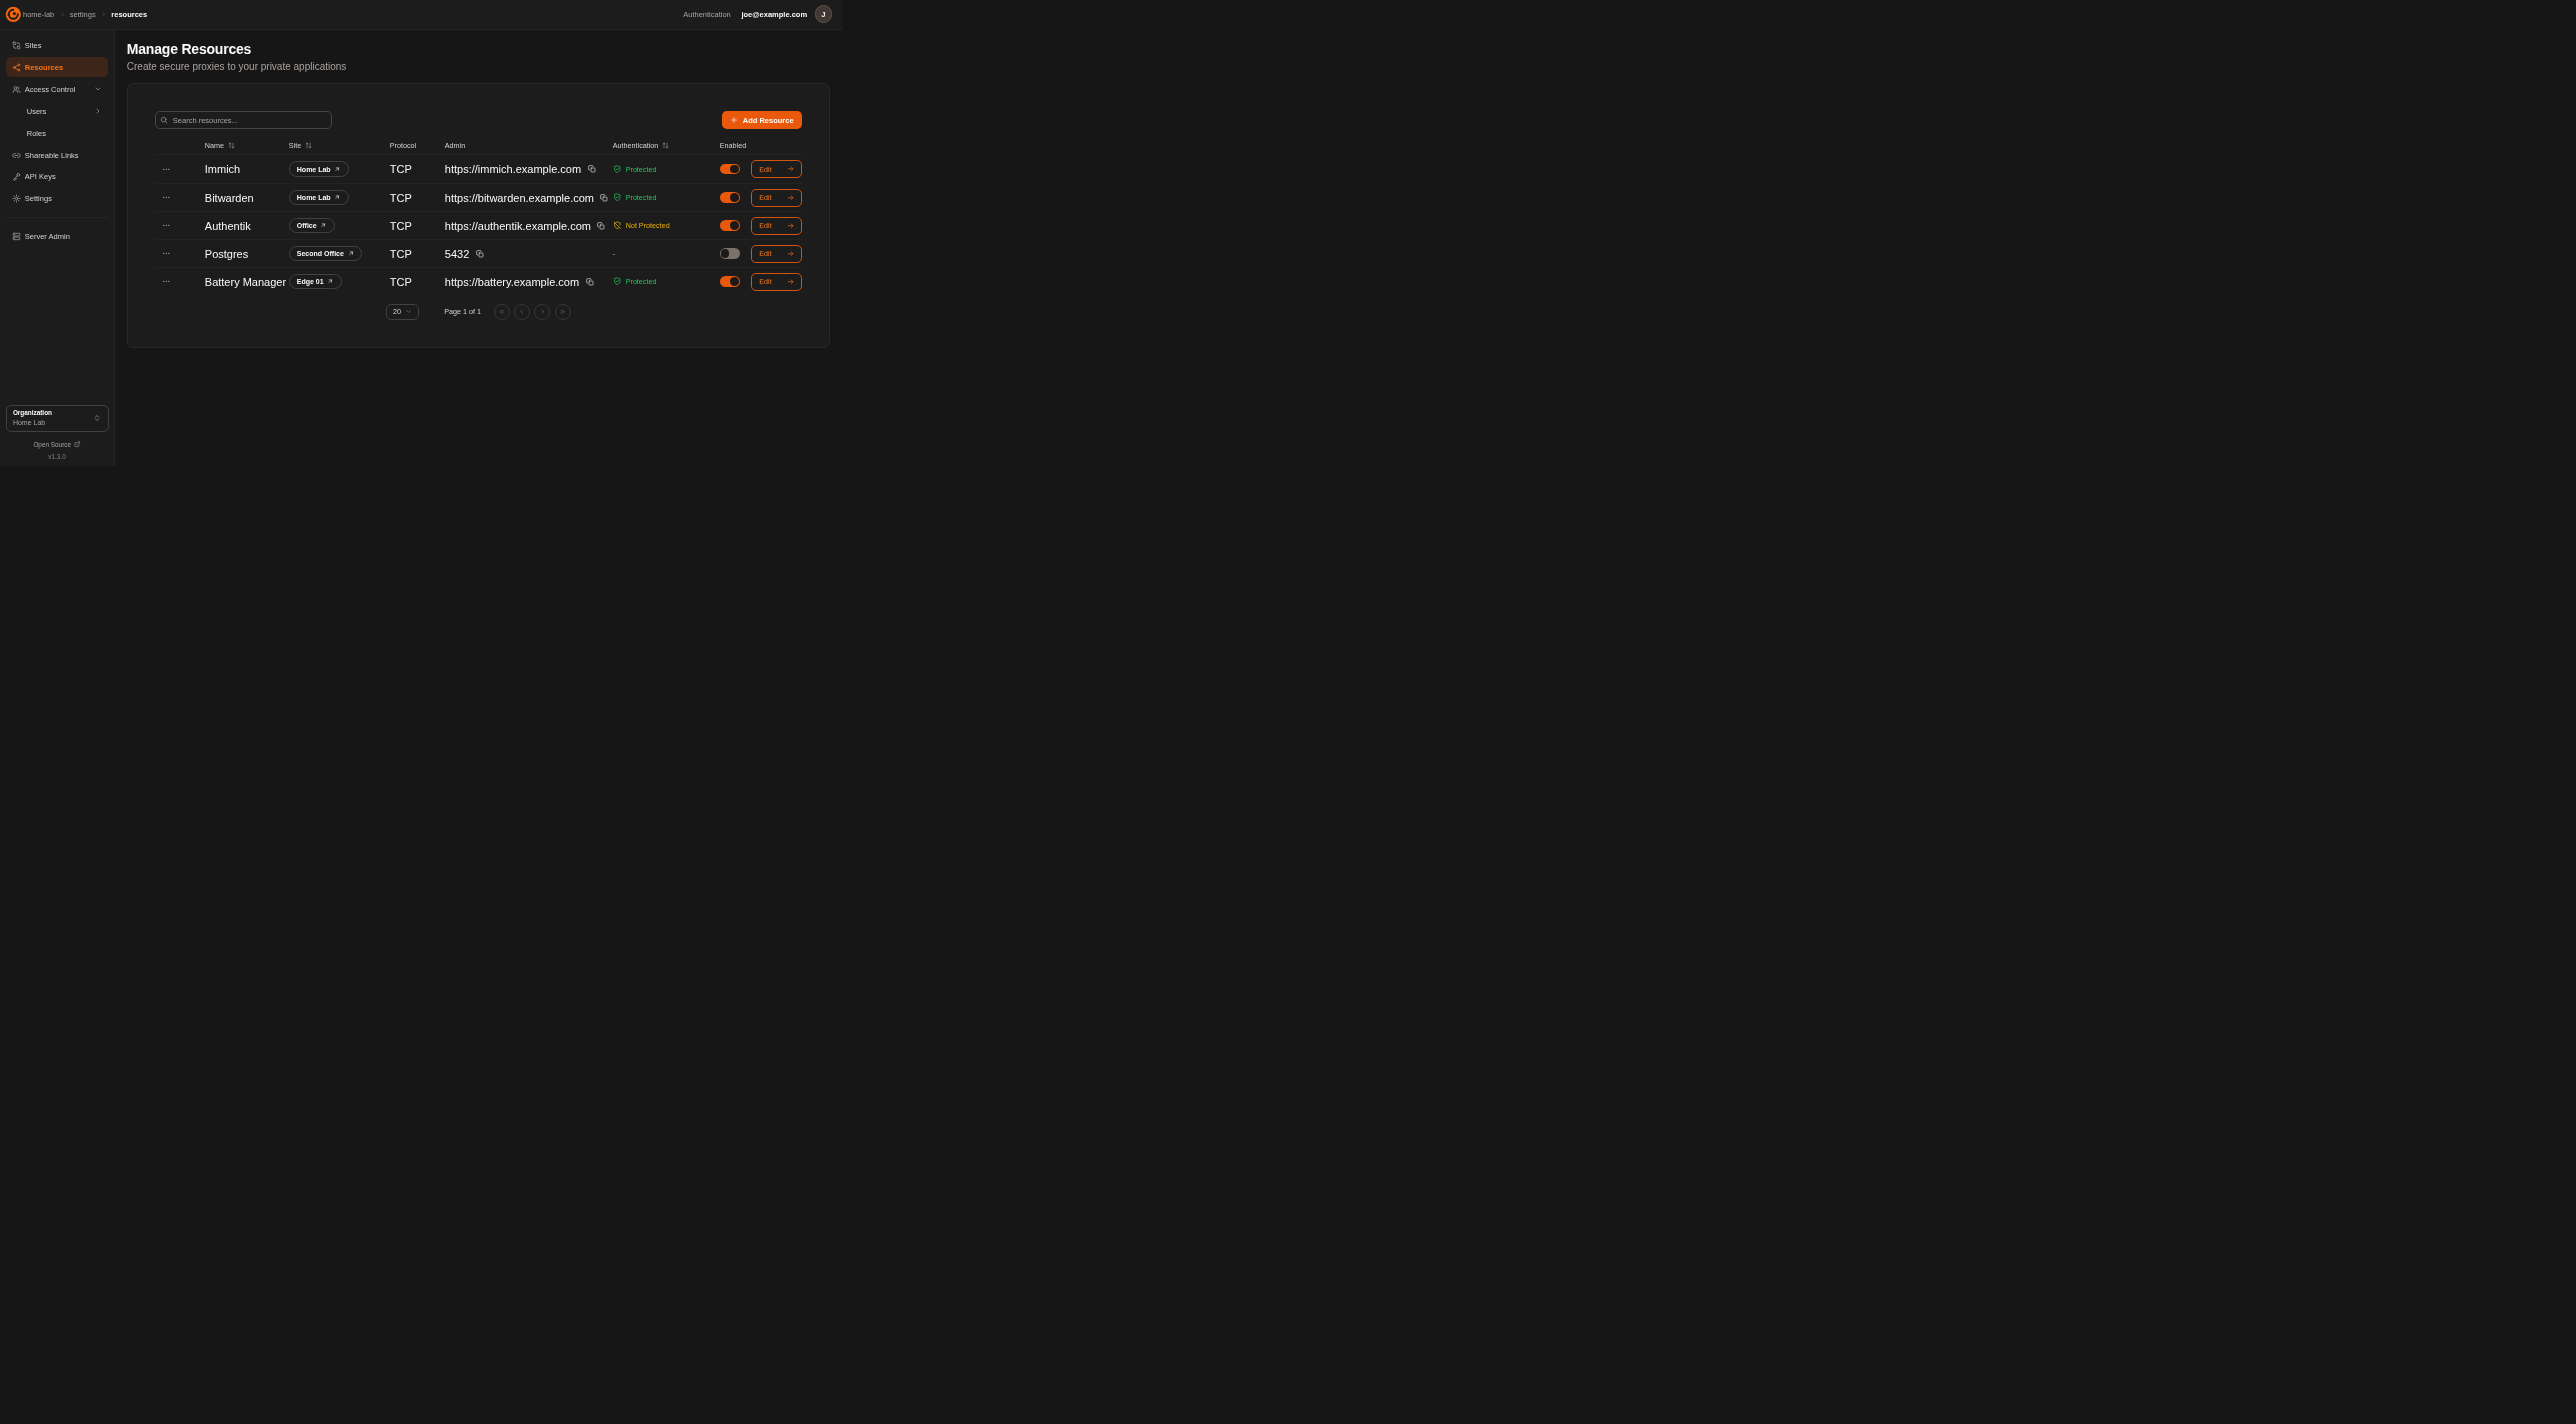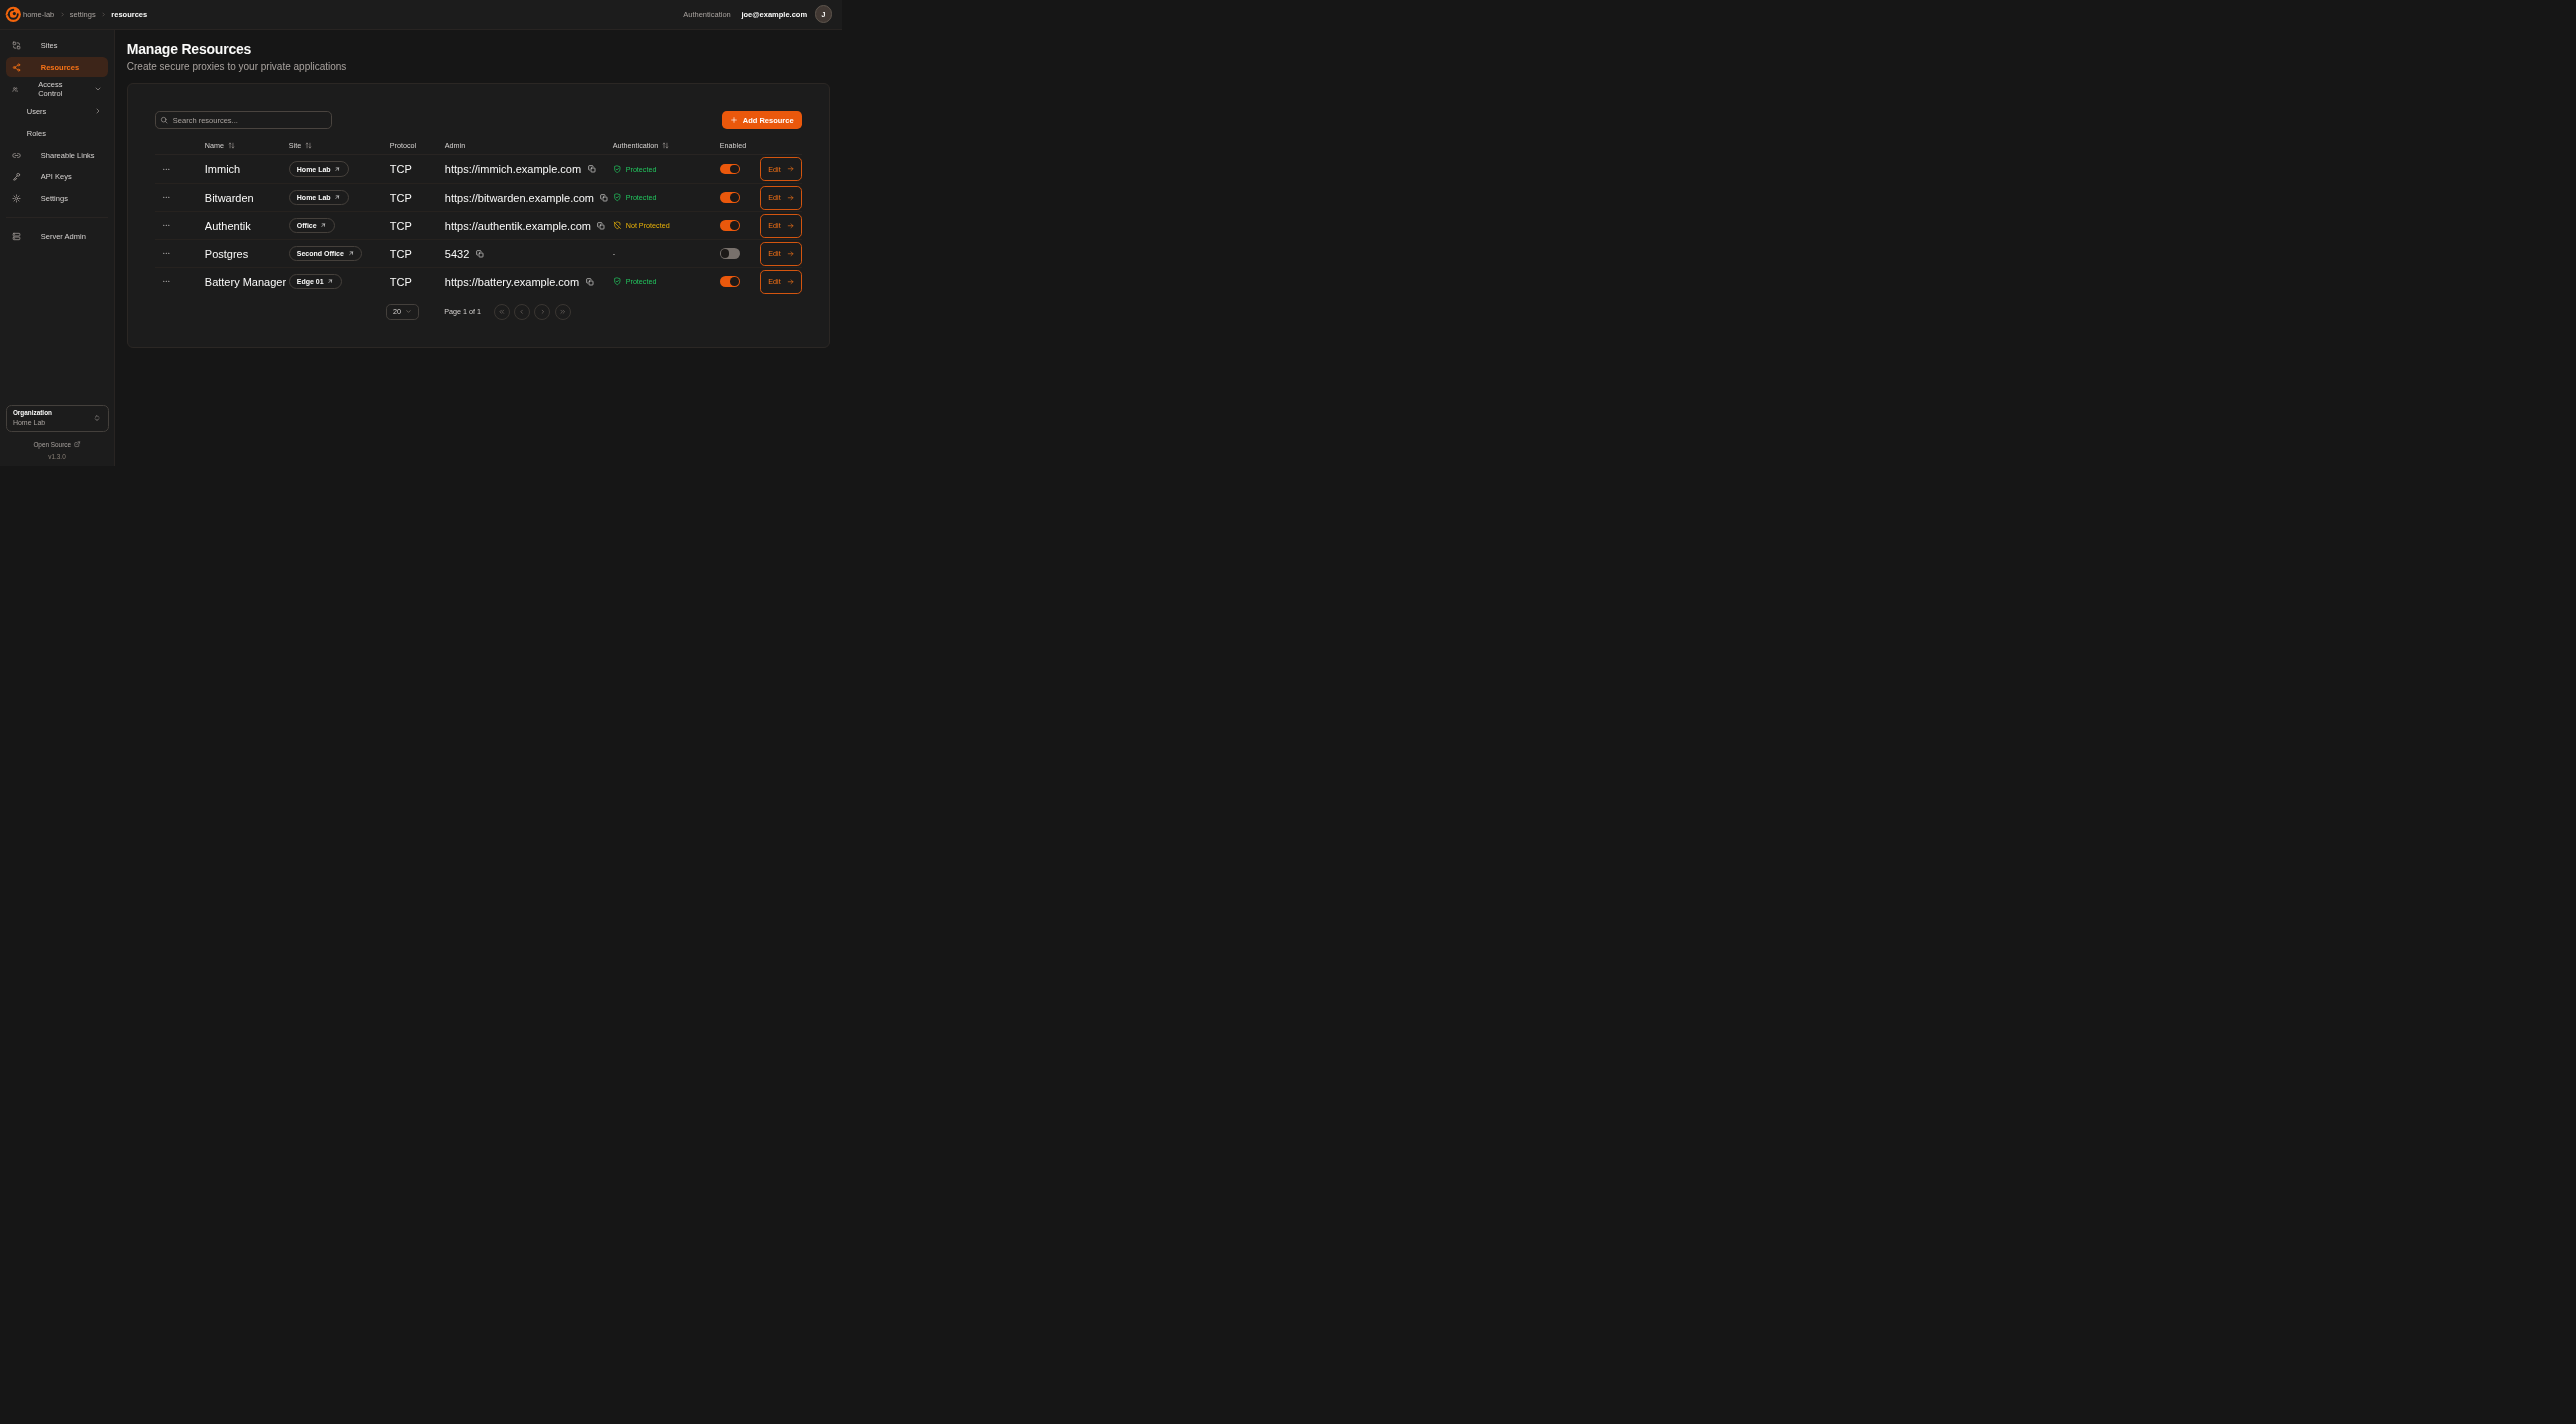--- a/index.html
+++ b/index.html
@@ -37,21 +37,21 @@
   
   .sidebar {
     width:115px; flex:0 0 115px; background:#1c1c1c;
     border-right:0.5px solid #282422;
     display:flex; flex-direction:column; justify-content:space-between;
     padding:5.4px 0 6.4px;
   }
   .side-nav { display:flex; flex-direction:column; gap:1.6px; padding:0 6.4px; }
   .nav-item {
     height:20.4px; border-radius:5.4px; display:flex; align-items:center;
-    gap:20px; padding:0 5.4px; color:#d6d3d1; cursor:pointer; position:relative;
+    gap:4px; padding:0 5.4px; color:#d6d3d1; cursor:pointer; position:relative;
   }
   .nav-item svg.mi { stroke:#a8a29e; }
   .nav-item.active { background:rgba(234,88,12,.16); color:#f97316; font-weight:600; }
   .nav-item.active svg.mi { stroke:#f97316; }
   .nav-item.sub { padding-left:20.4px; }
   .nav-item .end-ic { margin-left:auto; display:flex; }
   .side-sep { border:none; border-top:0.5px solid #282422; margin:6.4px 0; }
 
   .sidebar-bottom { display:flex; flex-direction:column; align-items:center; gap:0; }
   .org-box {
@@ -130,23 +130,23 @@
   .toggle.off { background:#78716c; }
   .toggle::after {
     content:""; position:absolute; top:1.1px; width:8.6px; height:8.6px; border-radius:50%;
     background:#1c1917;
   }
   .toggle.on::after { right:1.1px; }
   .toggle.off::after { left:1.1px; }
 
   .cell.edit { justify-content:flex-end; }
   .edit-btn {
-    height:24px; background:transparent; border:0.5px solid #d3550f; border-radius:4.8px;
+    height:18px; background:transparent; border:0.5px solid #d3550f; border-radius:4.8px;
     color:#f97316; font:inherit; font-size:7.2px; display:flex; align-items:center;
-    gap:6px; padding:0 7px; cursor:pointer;
+    gap:15px; padding:0 7px; cursor:pointer;
   }
   .edit-btn svg { stroke:#f97316; }
 
   
   .card-footer { margin-top:8.6px; display:flex; align-items:center; justify-content:center;gap:25px; }
   .pagesize {
     height:16px; width:33px; border:0.5px solid #44403c; border-radius:4.8px;
     background:transparent; color:#d6d3d1; display:flex; align-items:center;
     justify-content:center; gap:4.3px; font-size:7.2px; cursor:pointer;
   }

